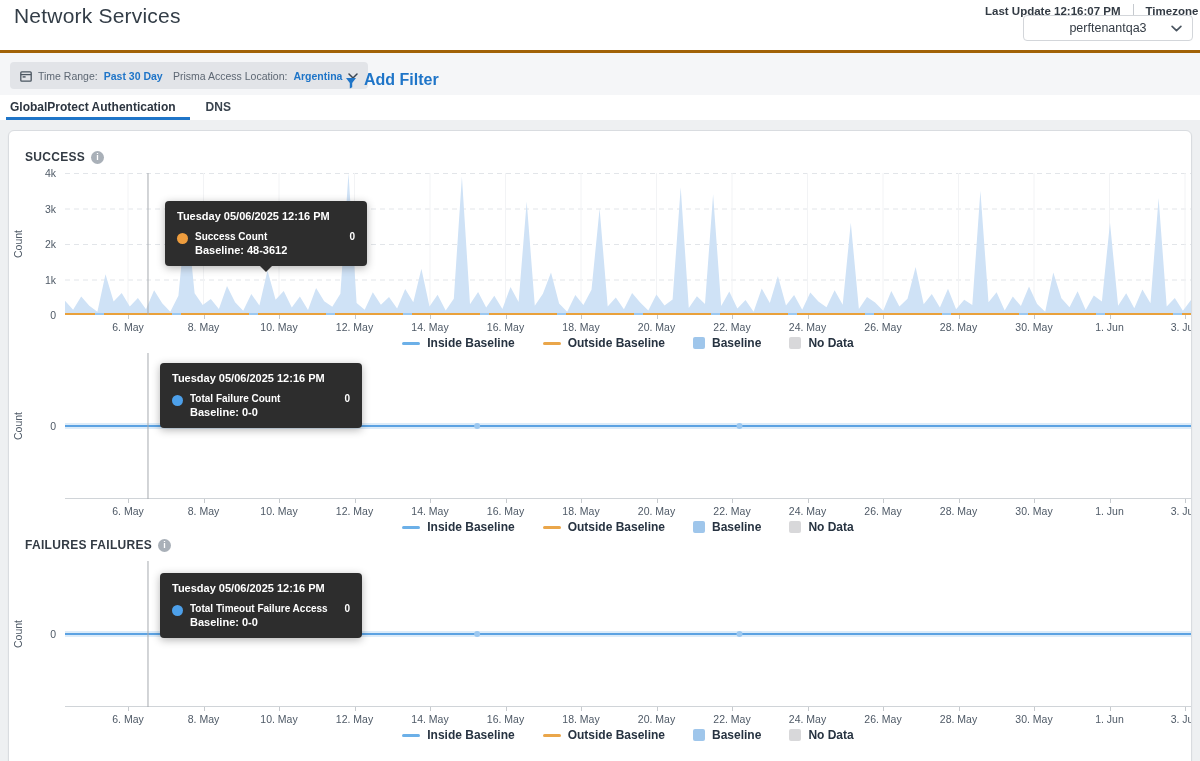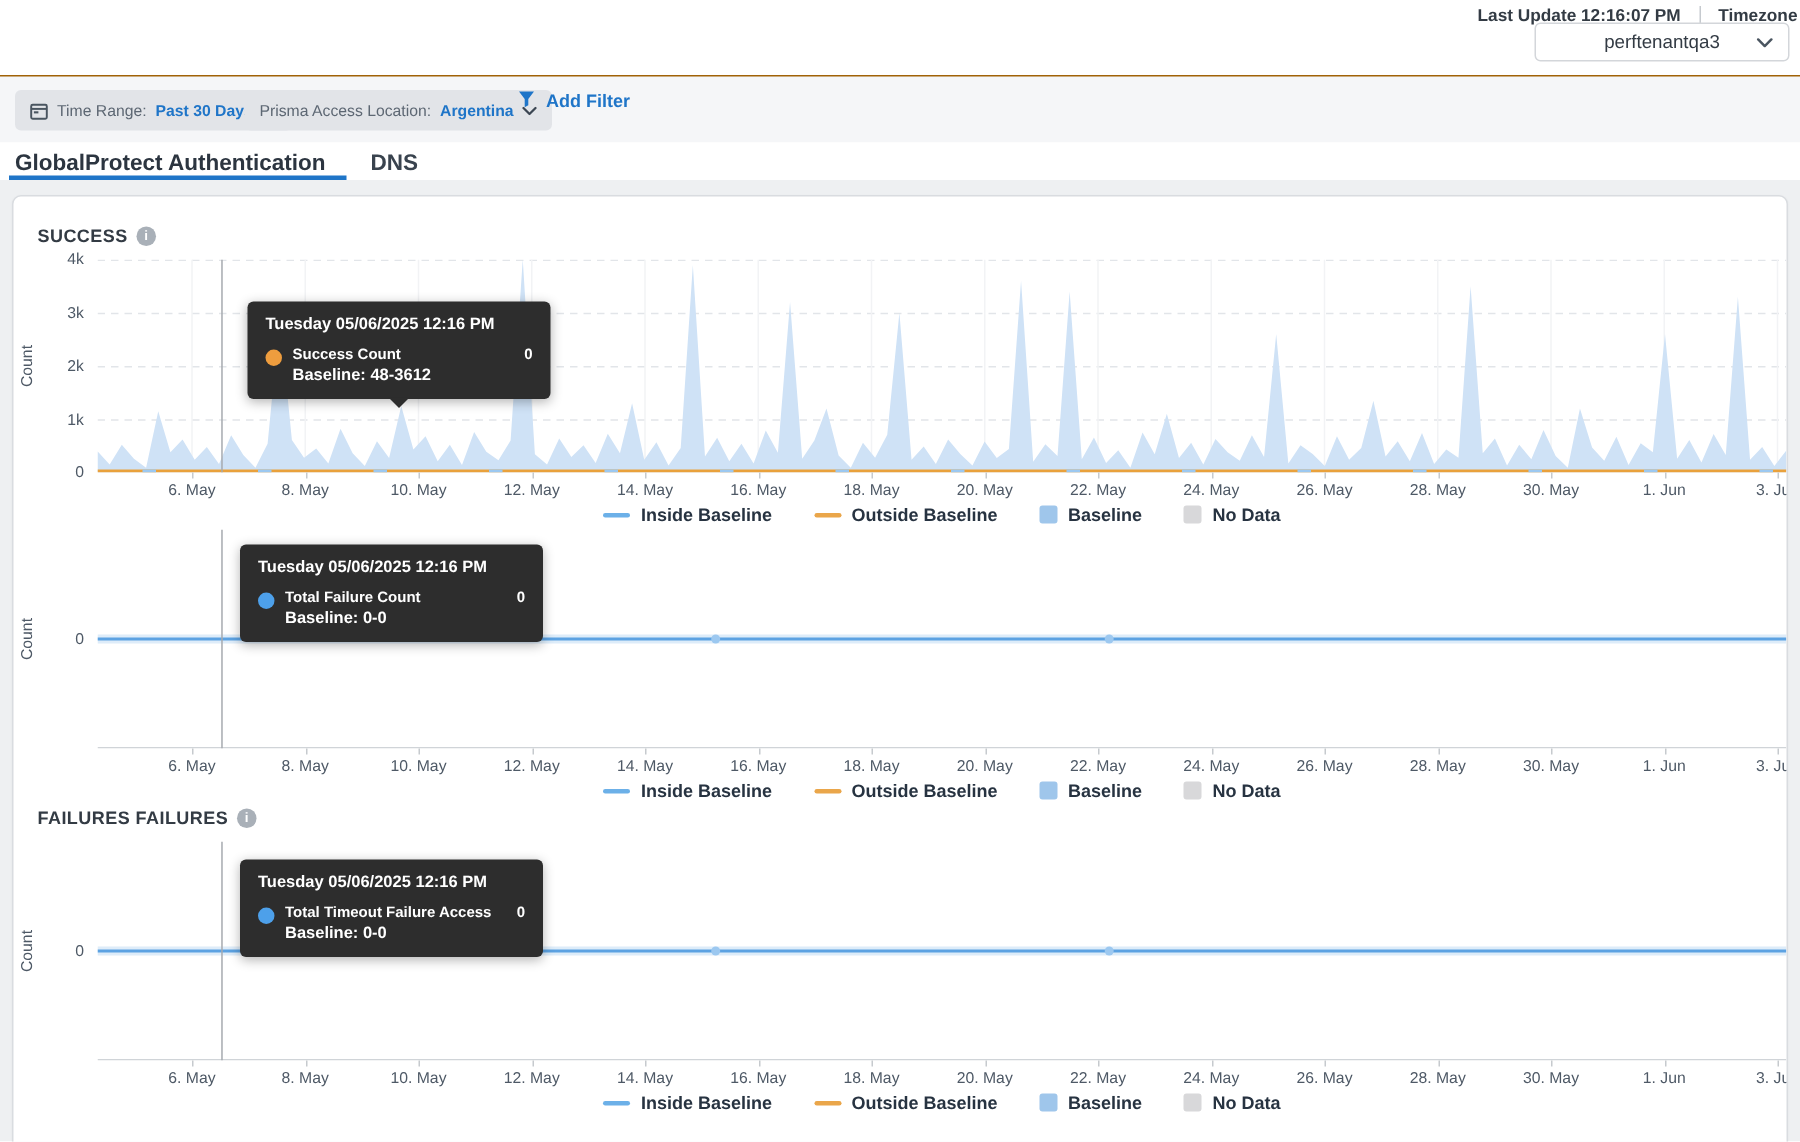--- a/index.html
+++ b/index.html
@@ -12,29 +12,29 @@
   .topbar { position:relative; height:50px; background:#fff; }
   .page-title { position:absolute; left:14px; top:4px; margin:0; font-size:21px; font-weight:400; color:#333d47; letter-spacing:.2px; }
   .meta-row { position:absolute; left:985px; top:4px; display:flex; align-items:center; white-space:nowrap; font-size:11.5px; font-weight:700; color:#333b44; }
   .meta-sep { width:1px; height:13px; background:#c6cacf; margin:0 12px; }
   .search-box { position:absolute; left:734px; top:15px; width:280px; height:26px; border:1px solid #d3d6da; border-radius:4px; background:#fff; display:flex; align-items:center; gap:6px; padding:0 8px; }
   .search-box input { border:0; outline:0; flex:1; font-size:12.5px; color:#333b44; background:transparent; font-family:inherit; }
   .search-box input::placeholder { color:#a7adb3; }
   .tenant-select { position:absolute; left:1023px; top:15px; width:170px; height:26px; border:1px solid #d3d6da; border-radius:4px; background:#fff; display:flex; align-items:center; justify-content:center; font-size:12.5px; color:#333b44; cursor:pointer; }
   .tenant-select svg { position:absolute; right:10px; }
   
-  .filter-bar { position:relative; height:45px; background:#f5f6f8; border-top:1px solid #a16207; }
+  .filter-bar { position:relative; height:45px; background:#f5f6f8; border-top:3px solid #a16207; }
   .pill { position:absolute; top:9px; height:27px; background:#e2e4e8; border-radius:4px; display:flex; align-items:center; gap:6px; padding:0 10px; font-size:10.5px; color:#5d6773; cursor:pointer; }
   .pill .val { color:#1f75c8; font-weight:700; }
   .pill-time { left:10px; }
   .pill-loc { left:163px; }
-  .add-filter { position:absolute; left:345px; top:9px; height:27px; display:flex; align-items:flex-start; gap:7px; font-size:12px; font-weight:700; color:#1f75c8; cursor:pointer; }
+  .add-filter { position:absolute; left:345px; top:9px; height:27px; display:flex; align-items:flex-end; gap:7px; font-size:16px; font-weight:700; color:#1f75c8; cursor:pointer; }
   
   .tab-bar { position:relative; height:25px; background:#fff; display:flex; padding-left:8px; }
-  .tab { position:relative; font-size:15px; font-weight:700; color:#39434e; padding:5px 2px 0 2px; margin-right:26px; cursor:pointer; }
+  .tab { position:relative; font-size:12px; font-weight:700; color:#39434e; padding:5px 2px 0 2px; margin-right:26px; cursor:pointer; }
   .tab.active { color:#2c3540; }
   .tab.active::after { content:""; position:absolute; left:-2px; right:-12px; bottom:0; height:3px; background:#1f75c8; }
   
   .page-body { position:relative; height:641px; background:#eef0f2; }
   .card { position:absolute; left:8px; right:8px; top:10px; height:660px; background:#fff; border:1px solid #d9dce0; border-radius:6px; box-shadow:0 1px 2px rgba(27,31,35,.05); overflow:hidden; }
   .chart-section:first-child { padding-top:18px; }
   .section-title { display:flex; align-items:center; gap:6px; height:16px; margin:0 0 8px 16px; font-size:12px; font-weight:700; color:#333b44; letter-spacing:.3px; }
   .info-icon { width:13px; height:13px; border-radius:50%; background:#a9b0b8; color:#fff; font-size:9px; font-weight:700; line-height:13px; text-align:center; cursor:pointer; flex:none; }
   .info-icon::before { content:"i"; }
   .plot-row { display:flex; position:relative; }
@@ -62,20 +62,21 @@
   .tt-dot { width:11px; height:11px; border-radius:50%; margin:2px 7px 0 0; flex:none; }
   .tt-body { flex:1; }
   .tt-line1 { display:flex; justify-content:space-between; font-size:10px; font-weight:700; }
   .tt-base { font-size:11px; font-weight:700; margin-top:2px; }
   .tt-caret { position:absolute; left:94px; bottom:-6px; width:0; height:0; border-left:7px solid transparent; border-right:7px solid transparent; border-top:7px solid #2d2d2d; }
 </style>
 </head>
 <body>
 
 <header class="topbar">
+  <h1 class="page-title">Network Services</h1>
   <div class="meta-row">
     <span>Last Update 12:16:07 PM</span>
     <span class="meta-sep"></span>
     <span>Timezone</span>
 
   </div>
   <div class="tenant-select">
     <span>perftenantqa3</span>
     <svg width="11" height="7" viewBox="0 0 10 6">
         <polyline points="1,1 5,5 9,1" fill="none" stroke="#4a5560" stroke-width="1.5" stroke-linecap="round" stroke-linejoin="round"></polyline>

